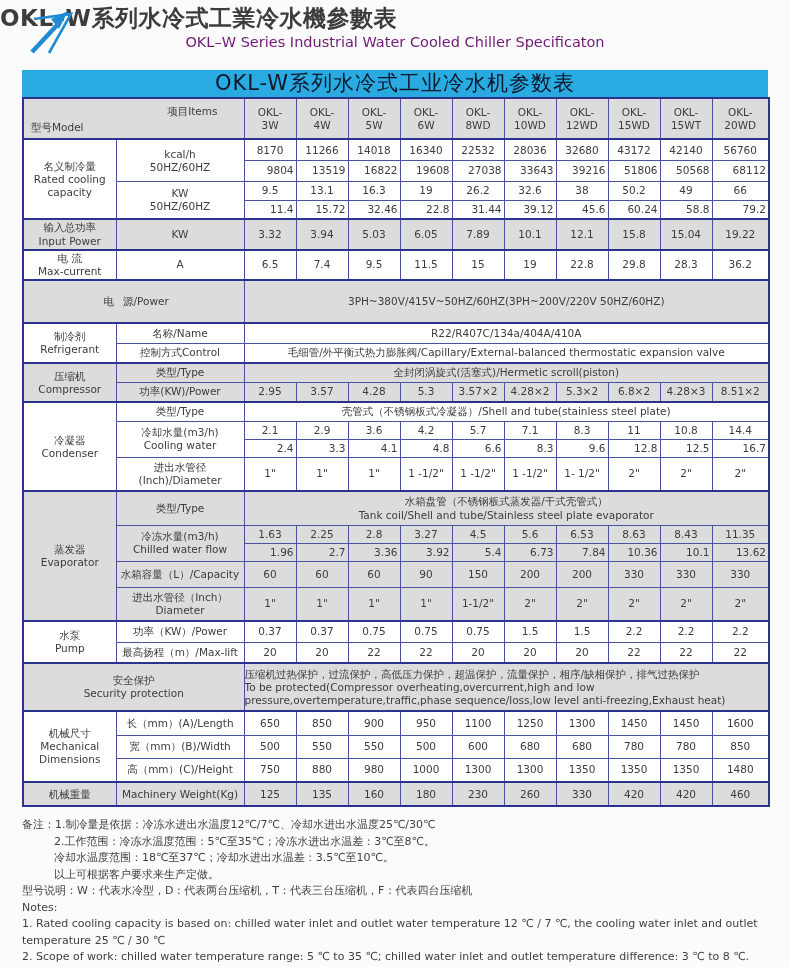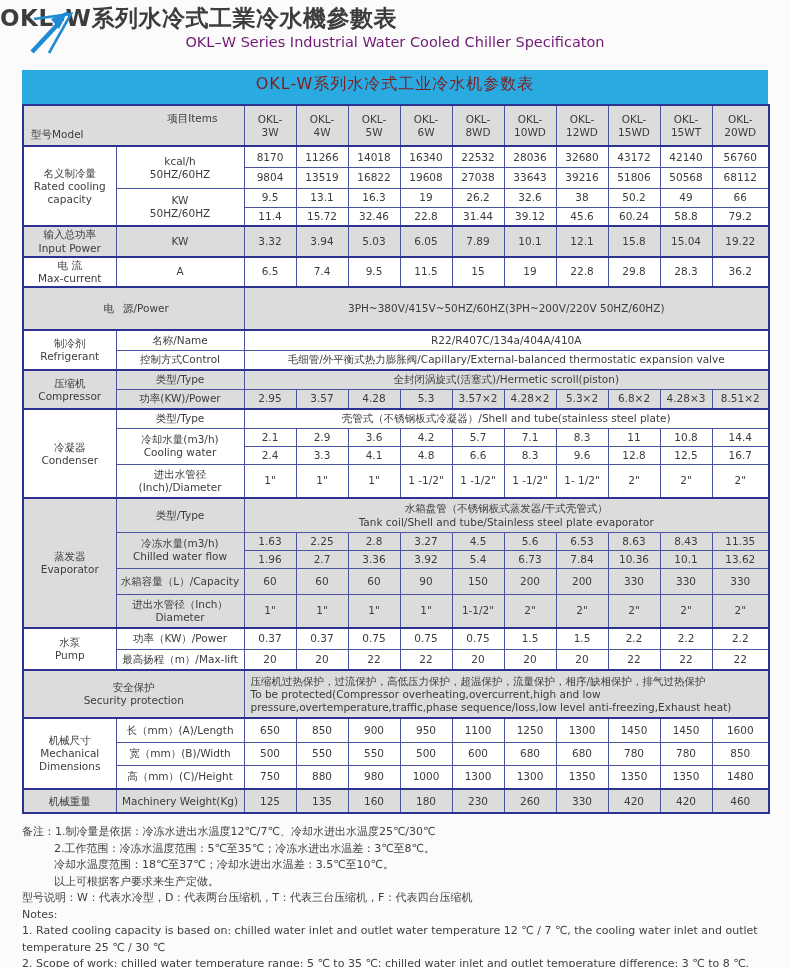--- a/index.html
+++ b/index.html
@@ -10,34 +10,34 @@
   }
   
   .page-header{position:relative;height:66px;padding-top:4px;}
   .logo{position:absolute;left:26px;top:6px;width:48px;height:50px;}
   .titles{}
   .title-zh{font-size:23px;font-weight:bold;color:#3d3d3d;line-height:1.25;letter-spacing:0.5px;}
   .title-en{font-size:14.5px;color:#701a75;line-height:1.3;text-align:center;}
   
   .table-wrap{margin-left:22px;width:746px;}
   .table-title{
-    background:#29abe2;color:#7f1d1d;text-align:center;
-    font-size:16px;letter-spacing:1px;line-height:27px;height:34px;
+    background:#29abe2;color:#0f172a;text-align:center;
+    font-size:21px;letter-spacing:1px;line-height:27px;height:27px;
   }
   table{border-collapse:collapse;table-layout:fixed;width:746px;font-size:10.5px;color:#3c3c3c;}
   td{
     border:1px solid #4a529f;text-align:center;vertical-align:middle;
     padding:1px 2px;white-space:pre-line;line-height:1.25;background:#ffffff;
     overflow:hidden;
   }
   tr.gray td{background:#dcdcdc;}
   tr.sec td{border-top:2px solid #2c338f;}
   table{border:2px solid #2c338f;}
-  tr.sub td{border-top-color:#9ba1d0;}
-  td.left{text-align:left;padding-left:6px;}
+  tr.sub td{border-top-color:#9ba1d0;text-align:right;}
+  td.left{text-align:left;padding-left:0;}
   
   td.corner{
     position:relative;padding:0;
     background-color:#dcdcdc;
     background-image:linear-gradient(to bottom right,
       rgba(0,0,0,0) calc(50% - 0.8px), #4a529f calc(50% - 0.8px),
       #4a529f calc(50% + 0.8px), rgba(0,0,0,0) calc(50% + 0.8px));
   }
   .corner-model{position:absolute;left:7px;bottom:4px;font-size:10.5px;}
   .corner-items{position:absolute;right:26px;top:6px;font-size:10.5px;}

